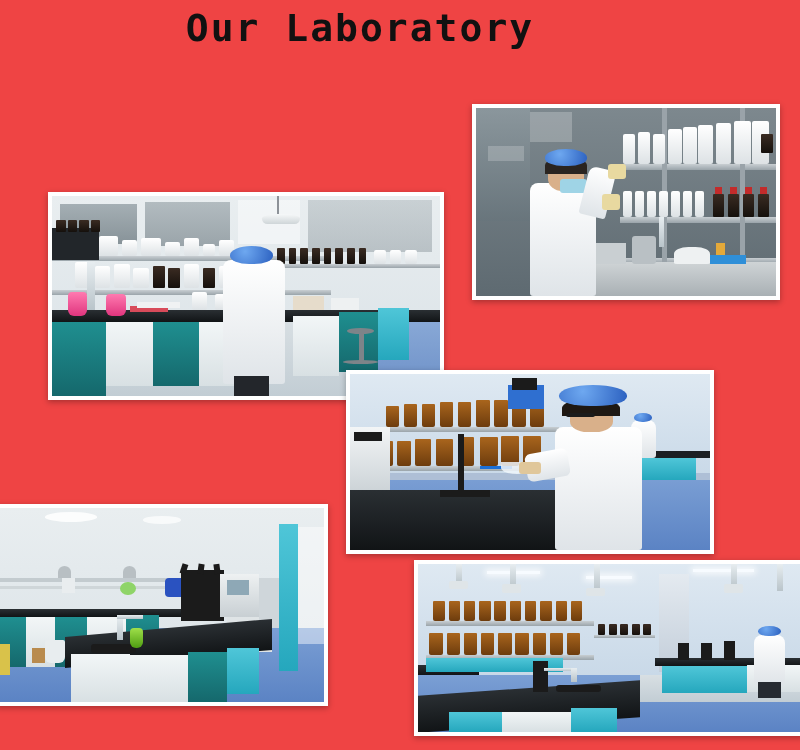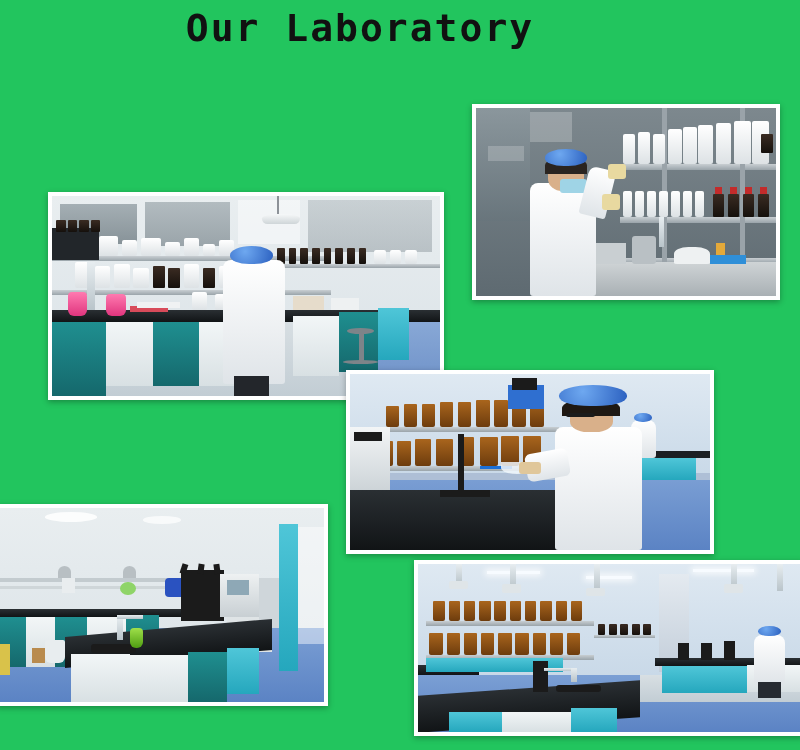--- a/index.html
+++ b/index.html
@@ -8,21 +8,21 @@
     padding: 0;
     background: #ffffff;
   }
   body {
     font-family: "DejaVu Sans Mono", monospace;
   }
   #page {
     position: relative;
     width: 800px;
     height: 750px;
-    background: #22c55e;
+    background: #ef4444;
     overflow: hidden;
   }
   
   #page-title {
     position: absolute;
     left: 0;
     top: 6px;
     width: 720px;
     text-align: center;
     font-family: "DejaVu Sans Mono", monospace;

